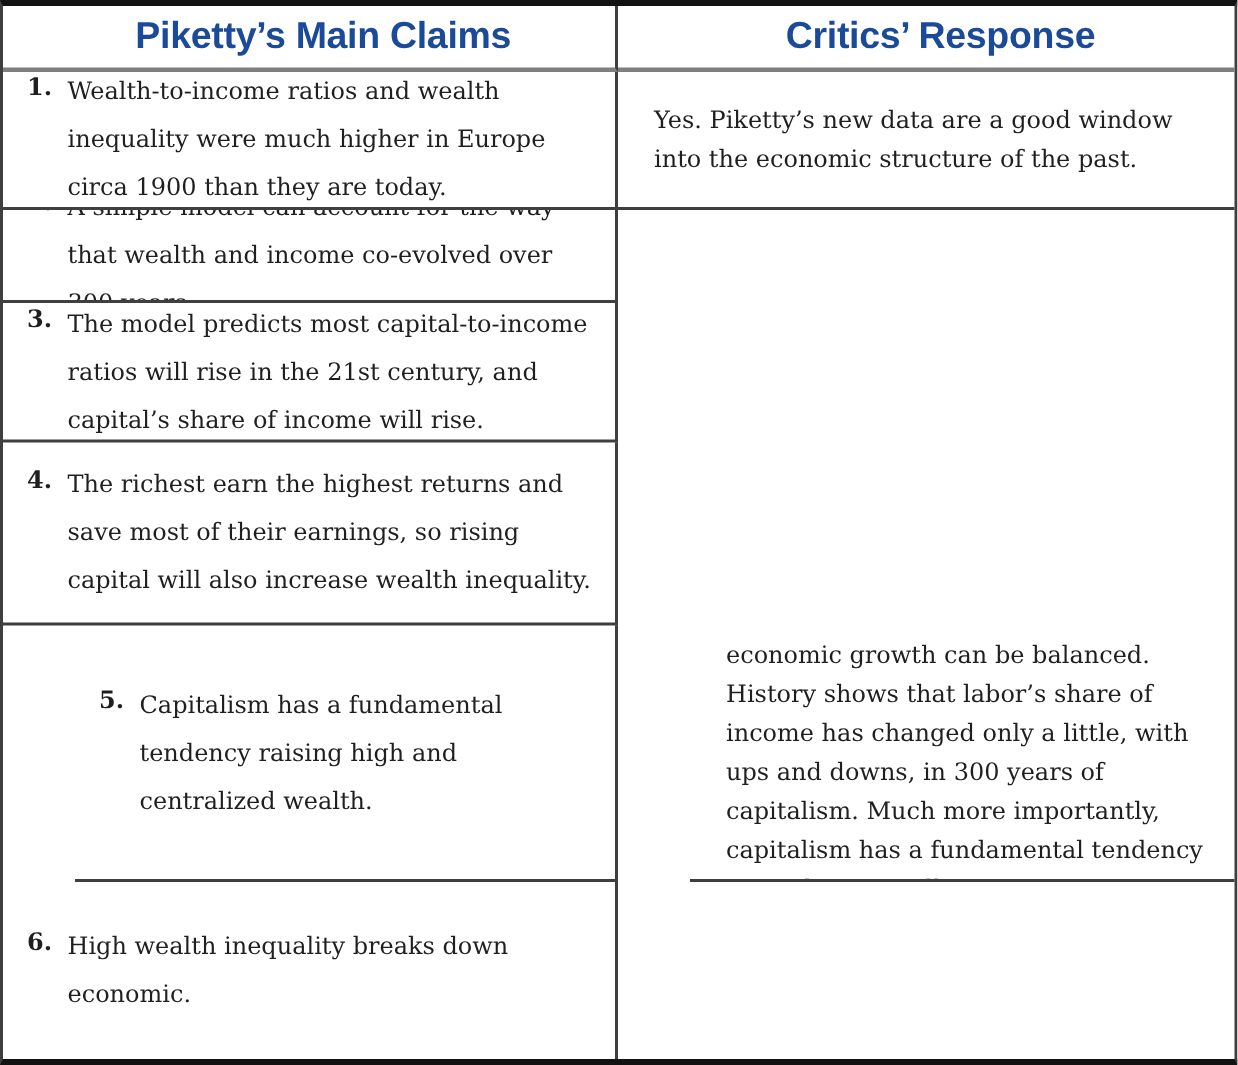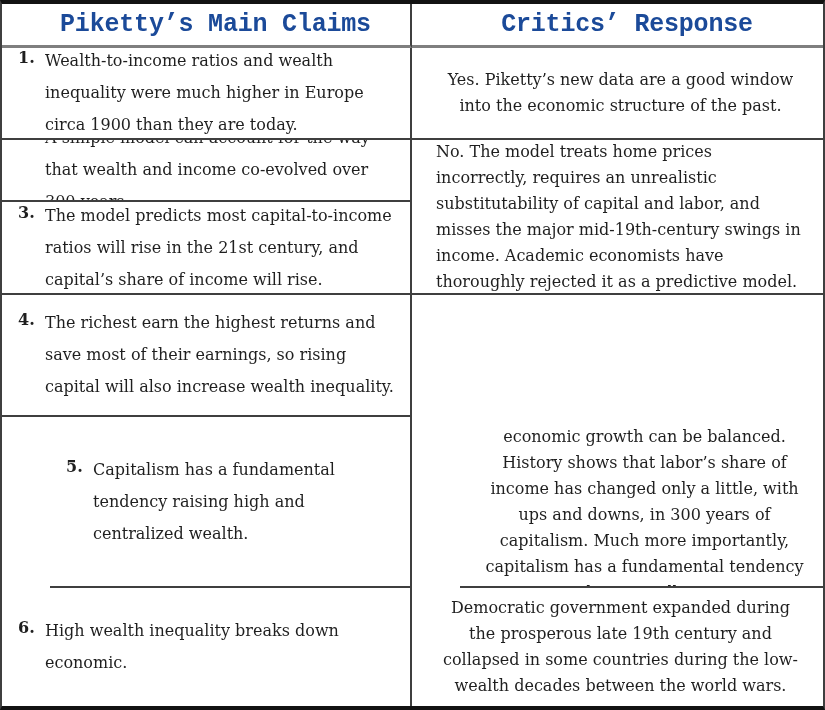--- a/index.html
+++ b/index.html
@@ -26,34 +26,34 @@
     background: var(--background, #ffffff);
   }
 
   .cell {
     border-bottom: 2px solid var(--border_line, #3f3f3f);
     display: flex;
     align-items: center;
     overflow: hidden;
   }
   .gc1 { grid-column: 1; border-right: 2px solid var(--border_line, #3f3f3f); }
-  .gc2 { grid-column: 2; text-align: center; }
+  .gc2 { grid-column: 2; }
   .gr1 { grid-row: 1; }
   .gr2 { grid-row: 2; }
   .gr3 { grid-row: 3; }
   .gr4 { grid-row: 4; }
   .gr5 { grid-row: 5; }
   .gr6 { grid-row: 6; margin-left: 48px; }
   .gr7 { grid-row: 7; border-bottom: none; }
   .span23 { grid-row: 3 / 5; grid-column: 2; }
 
   .head {
     border-bottom: 3px solid var(--header_rule, #7f7f7f);
     justify-content: center;
-    font-family: Liberation Mono, monospace;
+    font-family: Liberation Sans, sans-serif;
     font-weight: 700;
     font-size: 25px;
     letter-spacing: -0.2px;
     color: var(--header_text_blue, #1b4a99);
     padding-left: 19px;
   }
 
   .claim-cell { padding: 6px 12px 6px 16px; }
   .claim-inner { display: flex; align-items: flex-start; }
   .claim-num {
@@ -103,23 +103,20 @@
         <span class="claim-num">2.</span>
         <span class="claim-text">A simple model can account for the way that wealth and income co-evolved over 300 years.</span>
       </div>
     </div>
     <div class="cell claim-cell gc1 gr4">
       <div class="claim-inner">
         <span class="claim-num">3.</span>
         <span class="claim-text">The model predicts most capital-to-income ratios will rise in the 21st century, and capital’s share of income will rise.</span>
       </div>
     </div>
-    <div class="cell resp-cell span23">
-      <p class="resp-text">No. The model treats home prices incorrectly, requires an unrealistic substitutability of capital and labor, and misses the major mid-19th-century swings in income. Academic economists have thoroughly rejected it as a predictive model.</p>
-    </div>
 
     <div class="cell claim-cell gc1 gr5">
       <div class="claim-inner">
         <span class="claim-num">4.</span>
         <span class="claim-text">The richest earn the highest returns and save most of their earnings, so rising capital will also increase wealth inequality.</span>
       </div>
     </div>
 
     <div class="cell claim-cell gc1 gr6">
       <div class="claim-inner">
@@ -130,18 +127,15 @@
     <div class="cell resp-cell gc2 gr6">
       <p class="resp-text">No. Most economic models show that economic growth can be balanced. History shows that labor’s share of income has changed only a little, with ups and downs, in 300 years of capitalism. Much more importantly, capitalism has a fundamental tendency toward raising all incomes.</p>
     </div>
 
     <div class="cell claim-cell gc1 gr7">
       <div class="claim-inner">
         <span class="claim-num">6.</span>
         <span class="claim-text">High wealth inequality breaks down economic.</span>
       </div>
     </div>
-    <div class="cell resp-cell gc2 gr7">
-      <p class="resp-text">Democratic government expanded during the prosperous late 19th century and collapsed in some countries during the low-wealth decades between the world wars.</p>
-    </div>
 
   </div>
 </div>
 
 </body></html>

